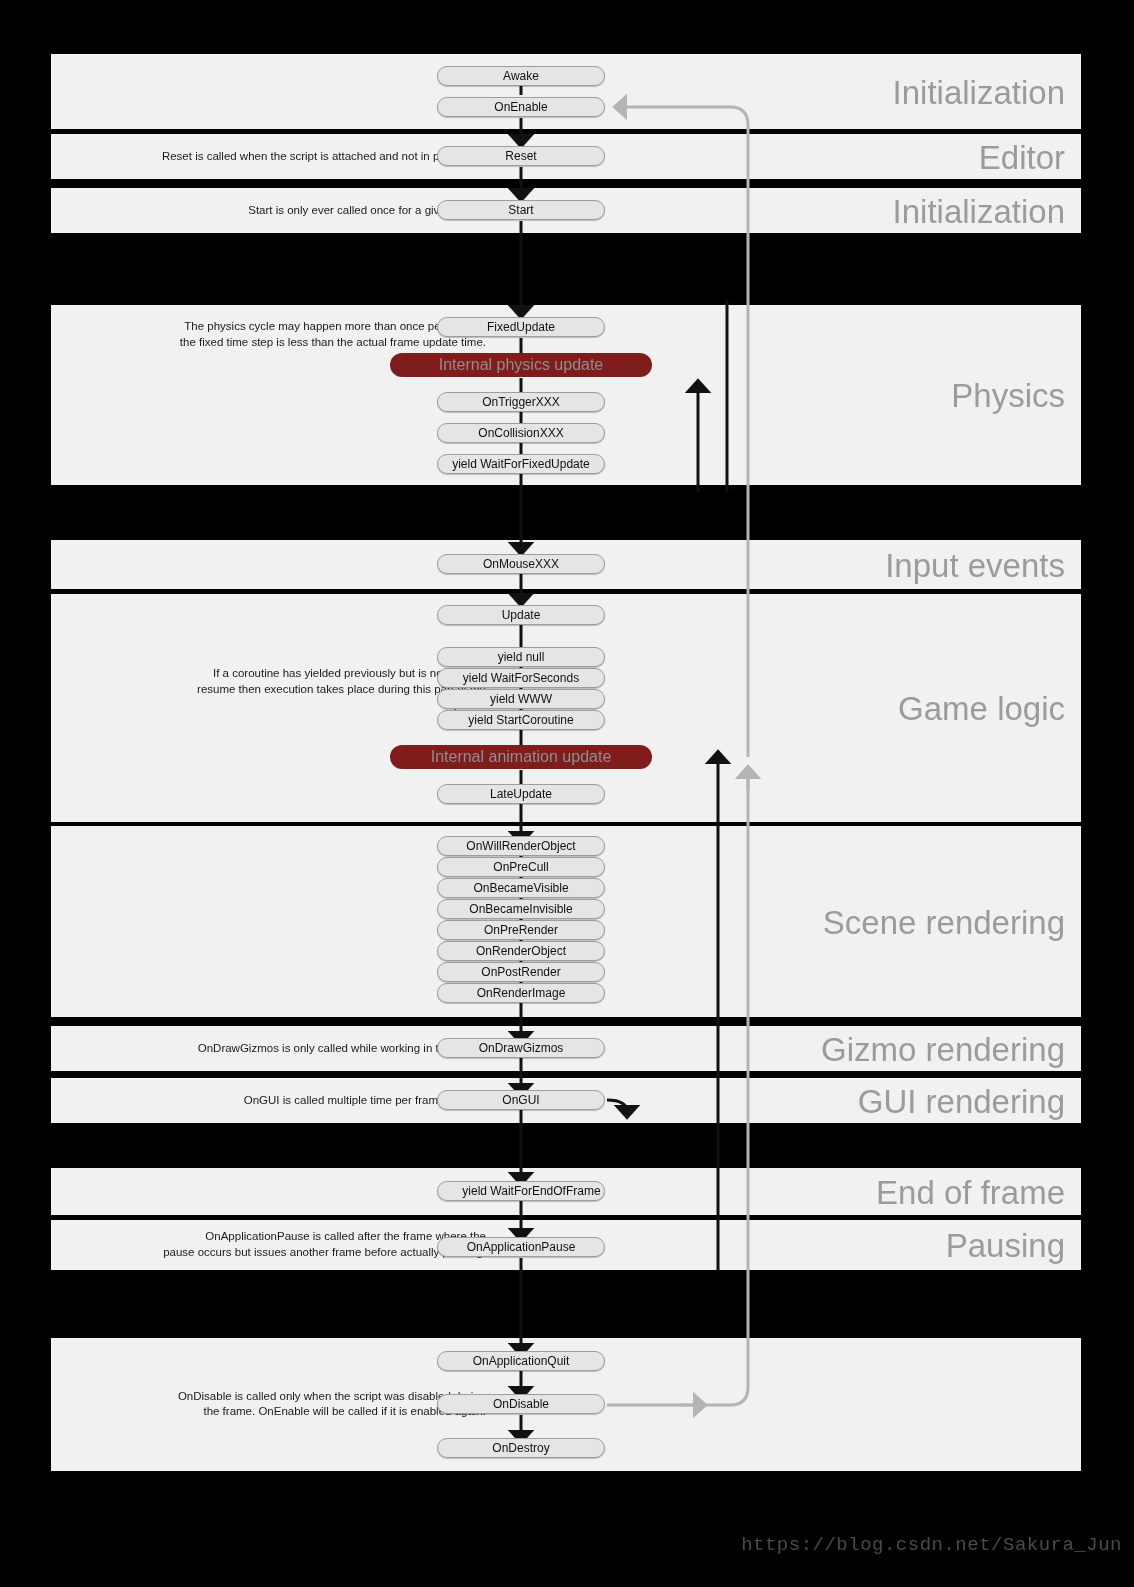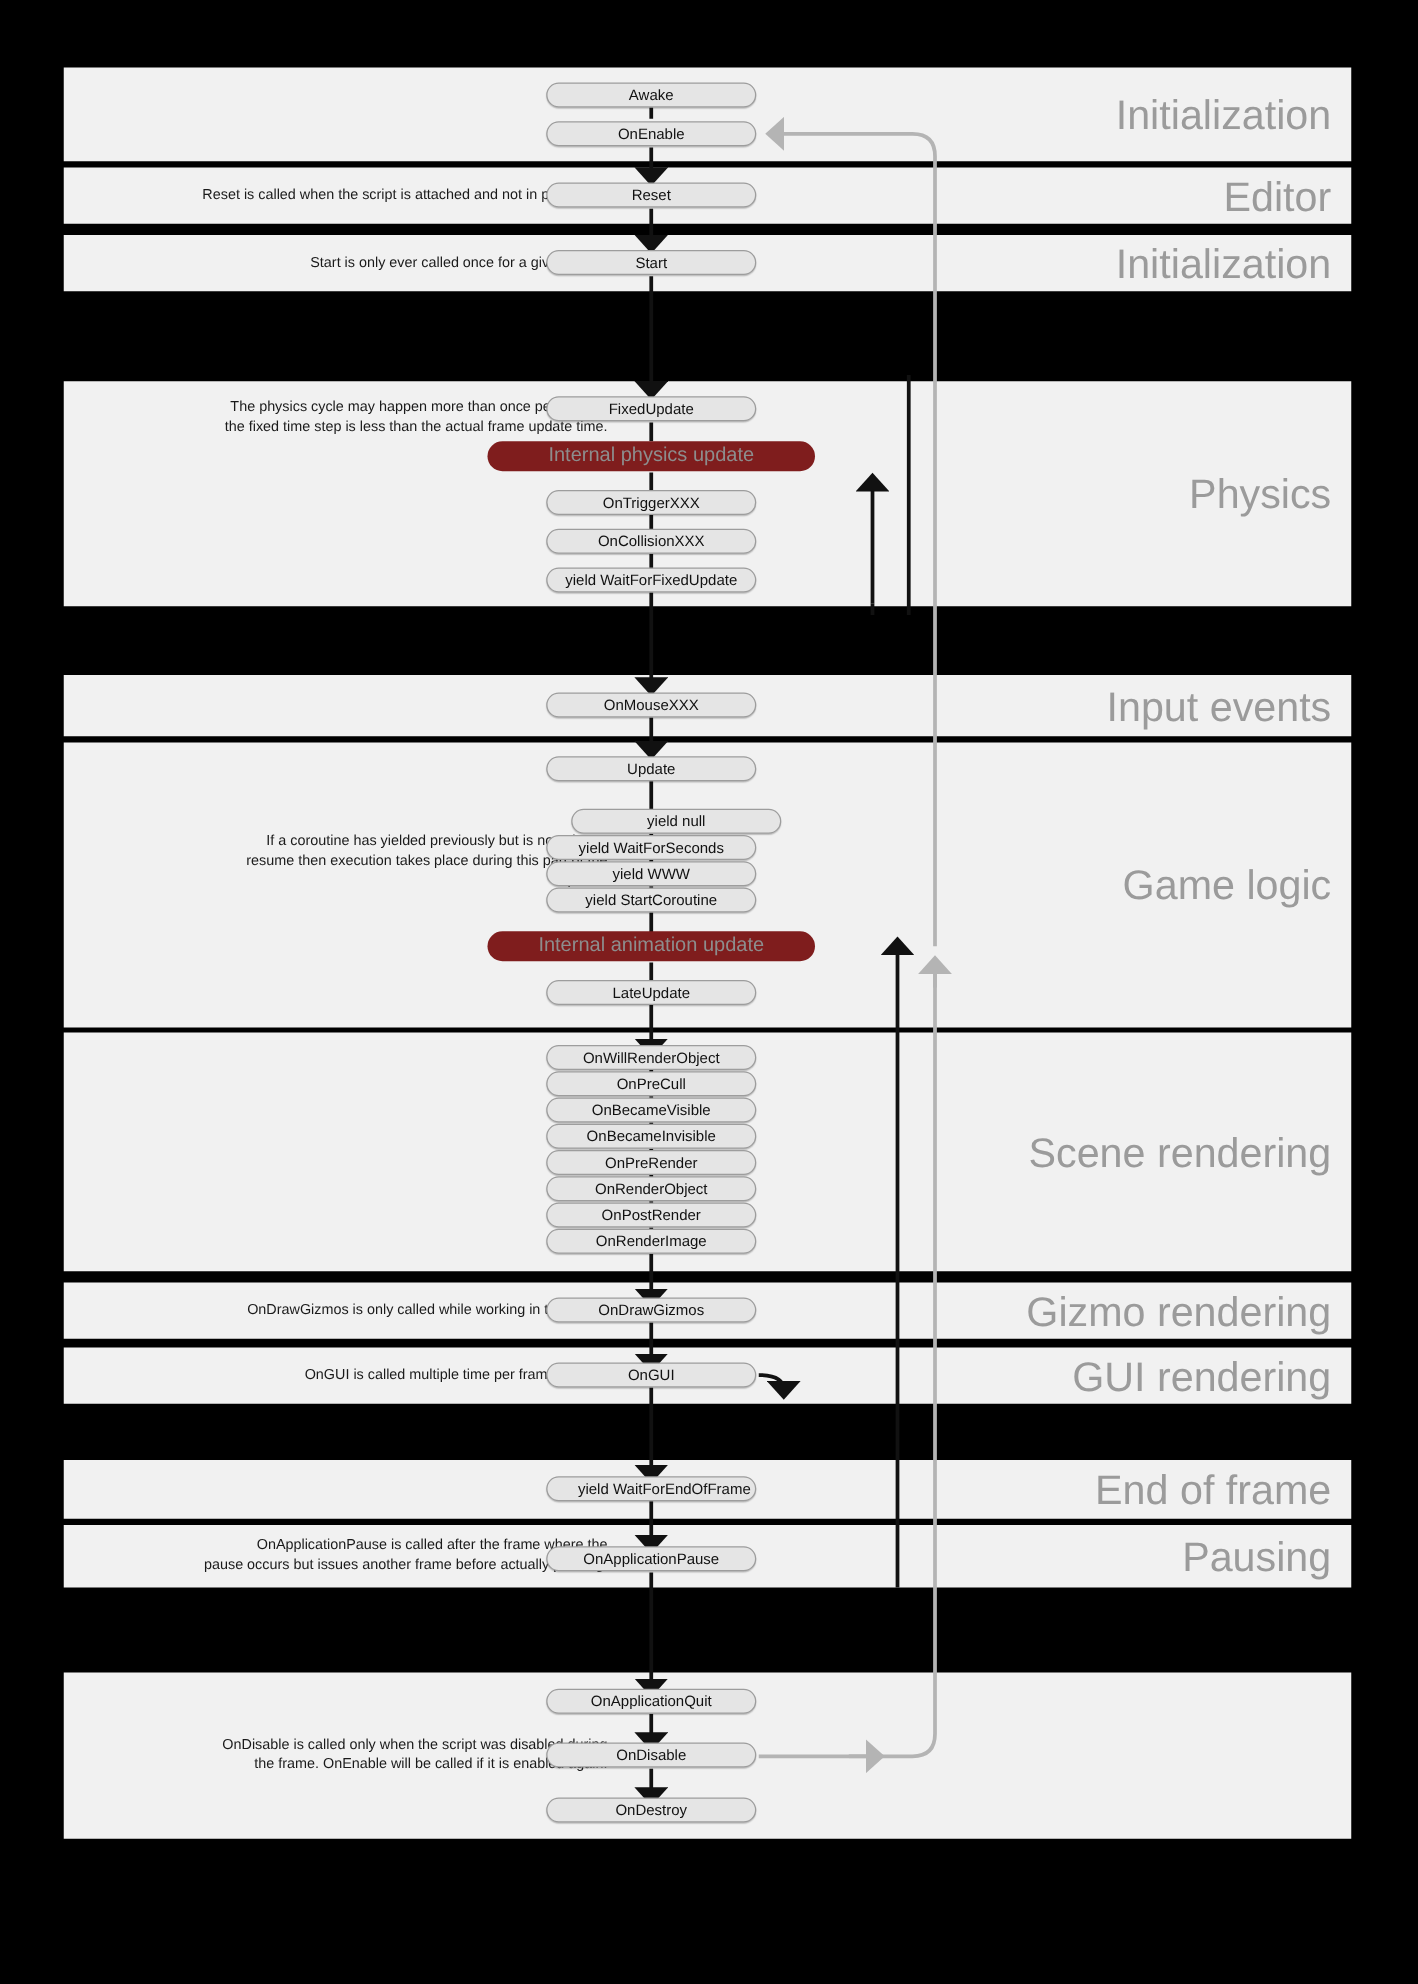--- a/index.html
+++ b/index.html
@@ -193,21 +193,21 @@
 
   <div class="node" style="left:437px;top:317px;width:168px;">FixedUpdate</div>
   <div class="pill" style="left:390px;top:353px;width:262px;">Internal physics update</div>
   <div class="node" style="left:437px;top:392px;width:168px;">OnTriggerXXX</div>
   <div class="node" style="left:437px;top:423px;width:168px;">OnCollisionXXX</div>
   <div class="node" style="left:437px;top:454px;width:168px;">yield WaitForFixedUpdate</div>
 
   <div class="node" style="left:437px;top:554px;width:168px;">OnMouseXXX</div>
 
   <div class="node" style="left:437px;top:605px;width:168px;">Update</div>
-  <div class="node" style="left:437px;top:647px;width:168px;margin-left:20px;">yield null</div>
+  <div class="node" style="left:437px;top:647px;width:168px;">yield null</div>
   <div class="node" style="left:437px;top:668px;width:168px;">yield WaitForSeconds</div>
   <div class="node" style="left:437px;top:689px;width:168px;">yield WWW</div>
   <div class="node" style="left:437px;top:710px;width:168px;">yield StartCoroutine</div>
   <div class="pill" style="left:390px;top:745px;width:262px;">Internal animation update</div>
   <div class="node" style="left:437px;top:784px;width:168px;">LateUpdate</div>
 
   <div class="node" style="left:437px;top:836px;width:168px;">OnWillRenderObject</div>
   <div class="node" style="left:437px;top:857px;width:168px;">OnPreCull</div>
   <div class="node" style="left:437px;top:878px;width:168px;">OnBecameVisible</div>
   <div class="node" style="left:437px;top:899px;width:168px;">OnBecameInvisible</div>
@@ -219,13 +219,14 @@
   <div class="node" style="left:437px;top:1038px;width:168px;">OnDrawGizmos</div>
   <div class="node" style="left:437px;top:1090px;width:168px;">OnGUI</div>
 
   <div class="node" style="left:437px;top:1181px;width:168px;padding-left:21px;">yield WaitForEndOfFrame</div>
   <div class="node" style="left:437px;top:1237px;width:168px;">OnApplicationPause</div>
 
   <div class="node" style="left:437px;top:1351px;width:168px;">OnApplicationQuit</div>
   <div class="node" style="left:437px;top:1394px;width:168px;">OnDisable</div>
   <div class="node" style="left:437px;top:1438px;width:168px;">OnDestroy</div>
 
+  <div id="watermark">https://blog.csdn.net/Sakura_Jun</div>
 </div>
 
 </body></html>

